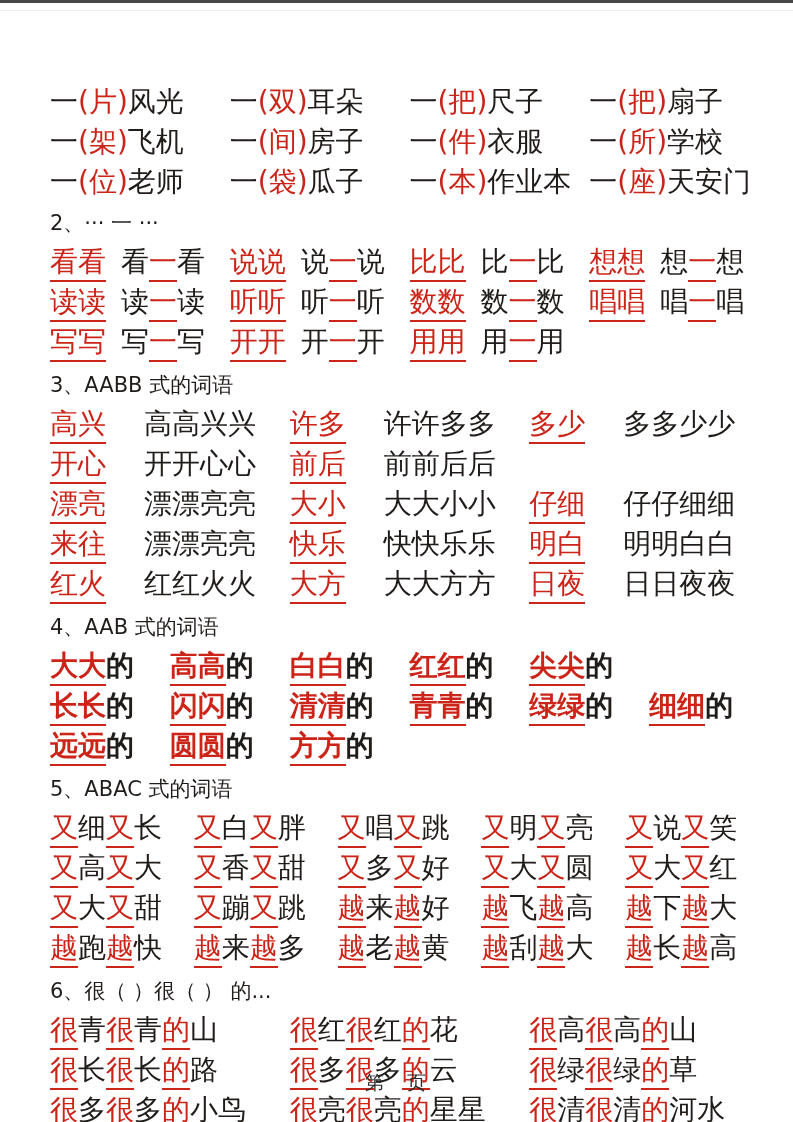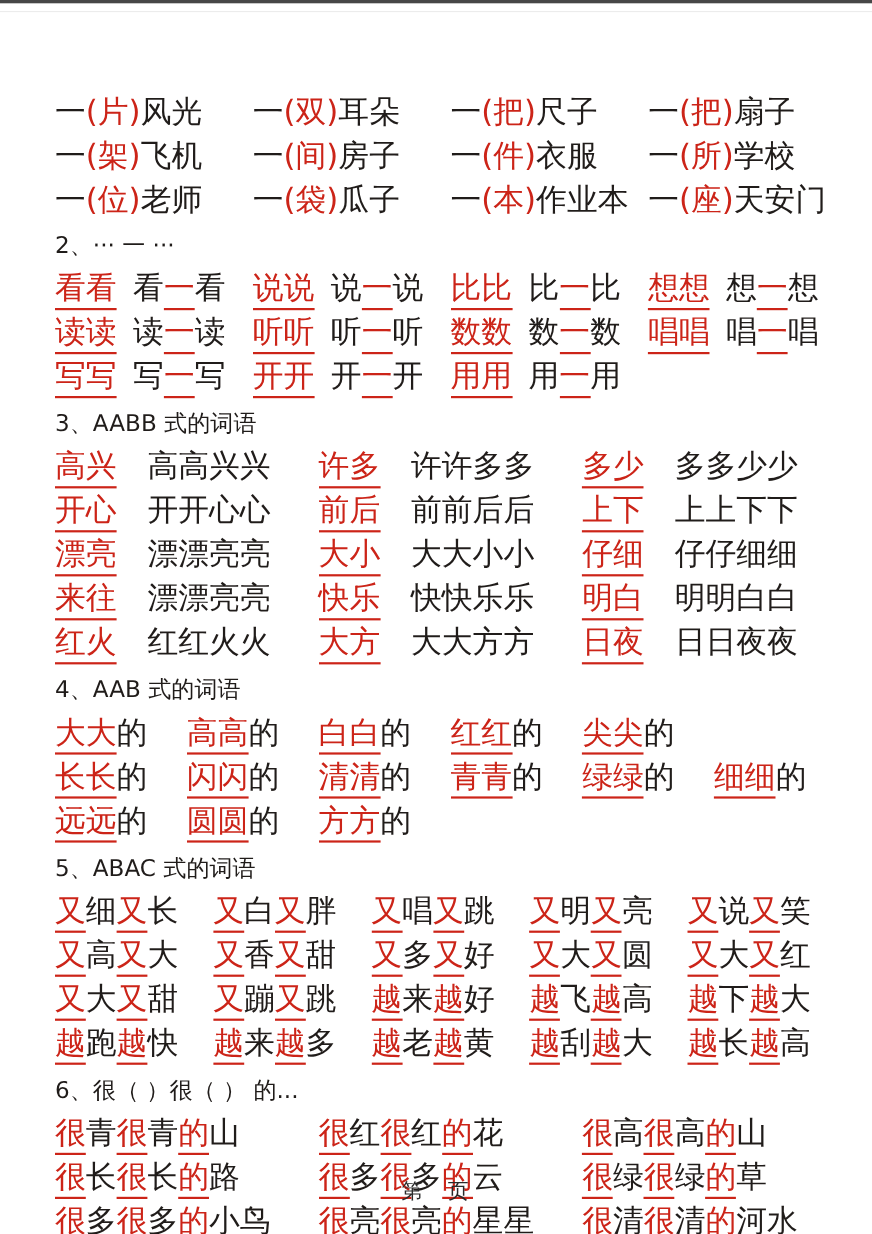--- a/index.html
+++ b/index.html
@@ -41,29 +41,29 @@
     font-size: 21px;
     color: var(--ink, #201c1a);
     white-space: nowrap;
   }
   .row {
     display: grid;
     height: 40px;
     align-items: center;
   }
   .cols-4 { grid-template-columns: repeat(4, 1fr); }
-  .cols-6 { grid-template-columns: repeat(6, 1fr); }
+  .cols-6 { grid-template-columns: repeat(6, 1fr); font-weight: bold; }
   .cols-5 { grid-template-columns: repeat(5, 1fr); }
   .cols-3 { grid-template-columns: repeat(3, 1fr); }
   .cell {
     display: flex;
     gap: 15px;
     white-space: nowrap;
   }
-  .sec-aabb .cell { gap: 28px; }
+  .sec-aabb .cell { gap: 38px; }
   .word {
     font-size: 28px;
     line-height: 1.15;
   }
   .seg { display: inline-block; }
   .seg-k { color: var(--ink, #201c1a); }
   .seg-r { color: var(--red, #cc2418); }
   .seg-u {
     color: var(--red, #cc2418);
     border-bottom: 2px solid var(--red, #cc2418);
@@ -202,24 +202,20 @@
       </div>
       <div class="row cols-3">
         <div class="cell">
           <span class="word"><span class="seg seg-u">开心</span></span>
           <span class="word"><span class="seg seg-k">开开心心</span></span>
         </div>
         <div class="cell">
           <span class="word"><span class="seg seg-u">前后</span></span>
           <span class="word"><span class="seg seg-k">前前后后</span></span>
         </div>
-        <div class="cell">
-          <span class="word"><span class="seg seg-u">上下</span></span>
-          <span class="word"><span class="seg seg-k">上上下下</span></span>
-        </div>
       </div>
       <div class="row cols-3">
         <div class="cell">
           <span class="word"><span class="seg seg-u">漂亮</span></span>
           <span class="word"><span class="seg seg-k">漂漂亮亮</span></span>
         </div>
         <div class="cell">
           <span class="word"><span class="seg seg-u">大小</span></span>
           <span class="word"><span class="seg seg-k">大大小小</span></span>
         </div>

